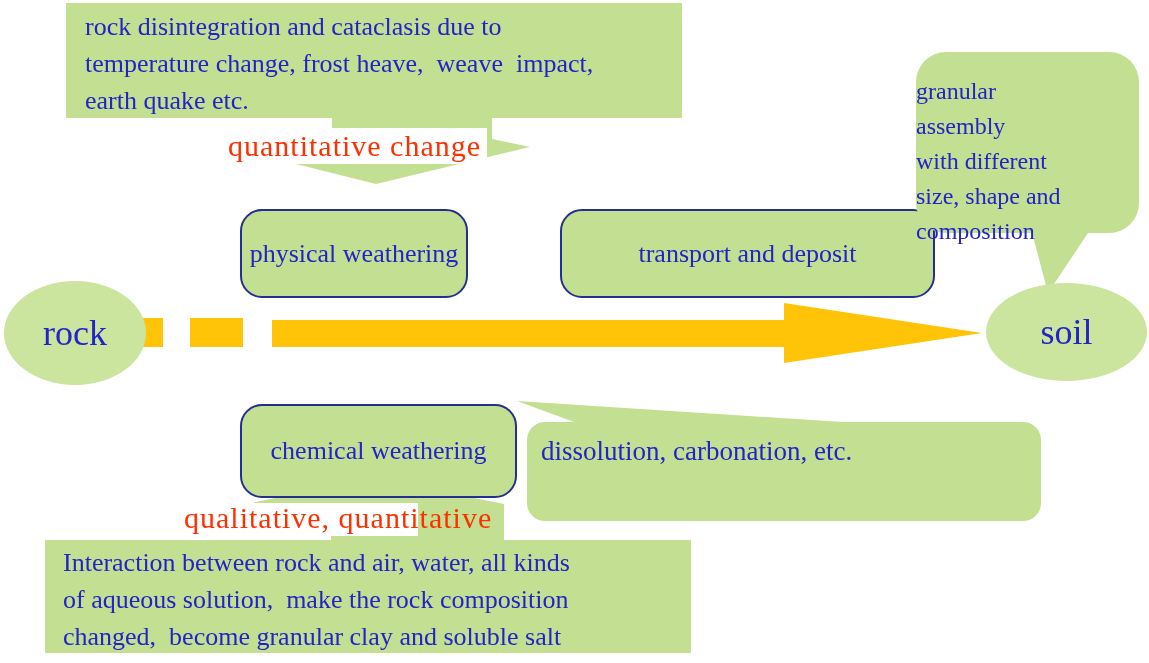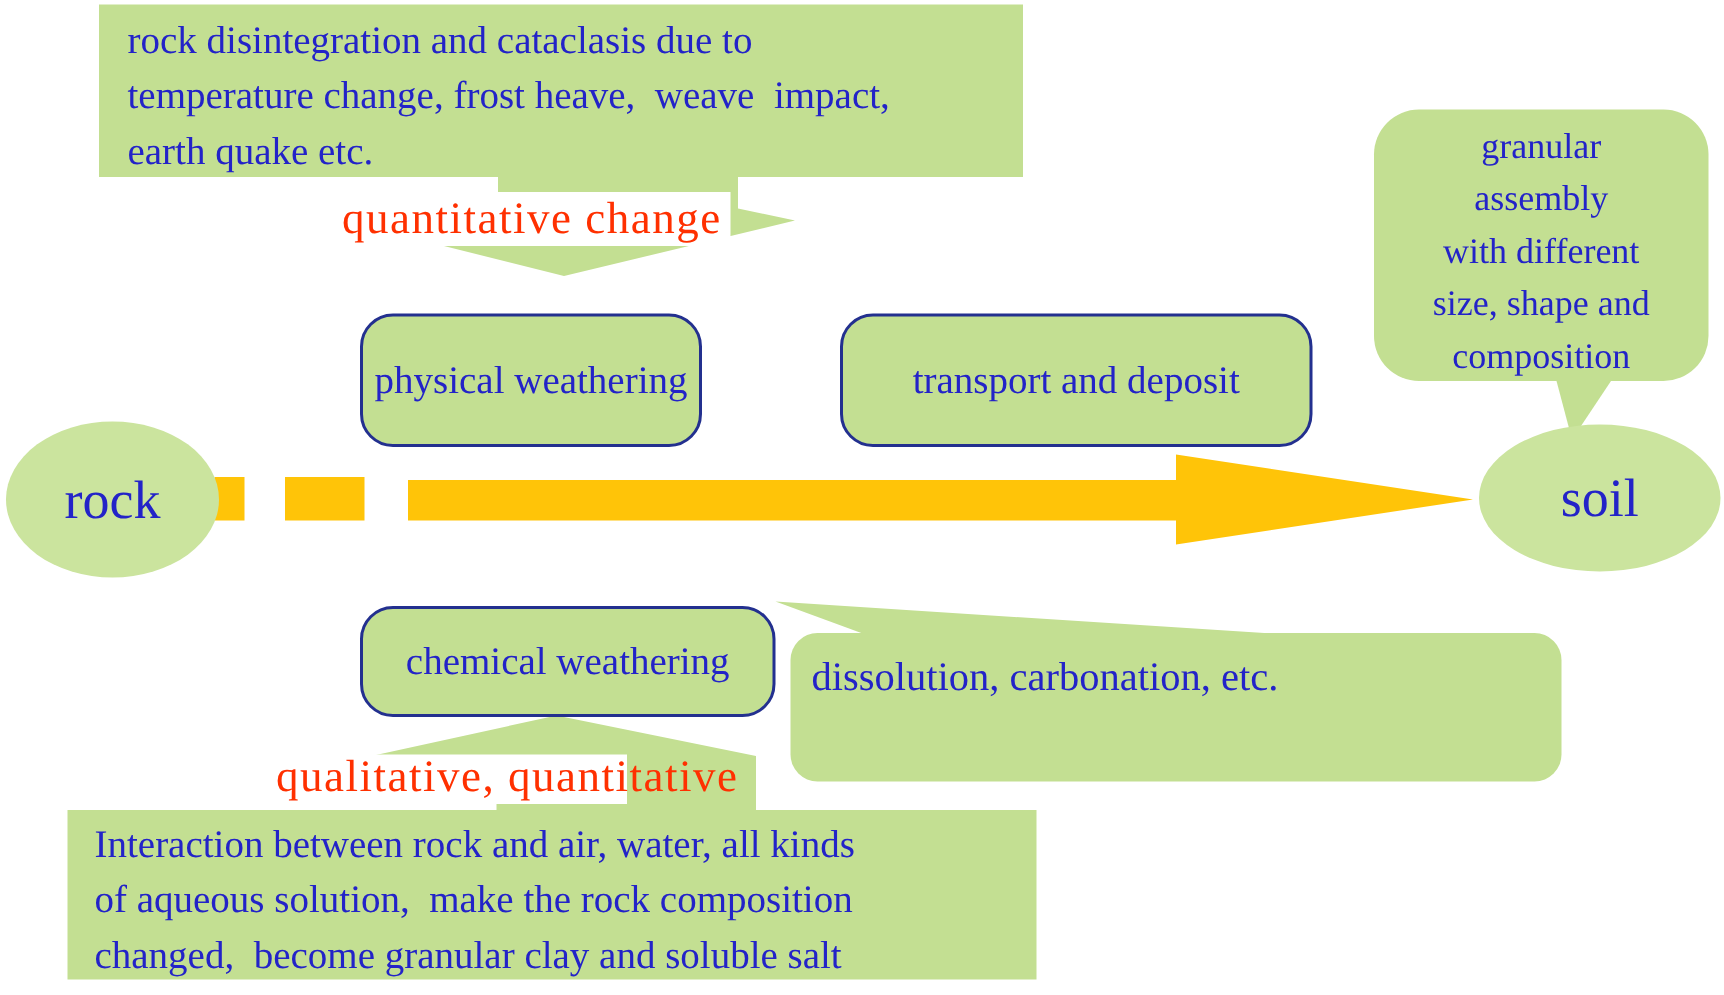--- a/index.html
+++ b/index.html
@@ -21,26 +21,26 @@
   .block{position:absolute;background:var(--green);z-index:3;}
   .note{font-size:26px;line-height:37px;white-space:pre;color:var(--blue);}
   #top-box{left:66px;top:3px;width:616px;height:115px;padding:5px 0 0 19px;box-sizing:border-box;}
   #bottom-box{left:45px;top:540px;width:646px;height:113px;padding:4px 0 0 18px;box-sizing:border-box;}
   .rbox{
     position:absolute;background:var(--green);border:2px solid var(--navy);border-radius:22px;
     display:flex;align-items:center;justify-content:center;font-size:26px;white-space:nowrap;
     z-index:3;box-sizing:border-box;color:var(--blue);margin-top:26px;
   }
   #physical-box{left:240px;top:183px;width:228px;height:89px;}
-  #transport-box{left:560px;top:183px;width:315px;height:89px;}
-  #chemical-box{left:240px;top:378px;width:277px;height:74px;}
+  #transport-box{left:560px;top:183px;width:375px;height:89px;}
+  #chemical-box{left:240px;top:378px;width:277px;height:94px;}
   #bubble-body{
     position:absolute;left:916px;top:52px;width:223px;height:181px;border-radius:30px;
-    background:var(--green);z-index:3;text-align:center;font-size:24px;line-height:35px;
-    padding-top:8px;box-sizing:border-box;margin-top:21px;
+    background:var(--green);z-index:3;text-align:left;font-size:24px;line-height:35px;
+    padding-top:22px;box-sizing:border-box;
   }
   .ellipse{
     position:absolute;background:var(--green-light);border-radius:50%;display:flex;
     align-items:center;justify-content:center;font-size:36px;z-index:3;color:var(--blue);
   }
   #rock-ellipse{left:4px;top:281px;width:142px;height:104px;}
   #soil-ellipse{left:986px;top:283px;width:161px;height:98px;}
   #callout-body{
     position:absolute;left:527px;top:422px;width:514px;height:99px;border-radius:18px;
     background:var(--green);z-index:3;padding:8px 0 0 14px;box-sizing:border-box;

